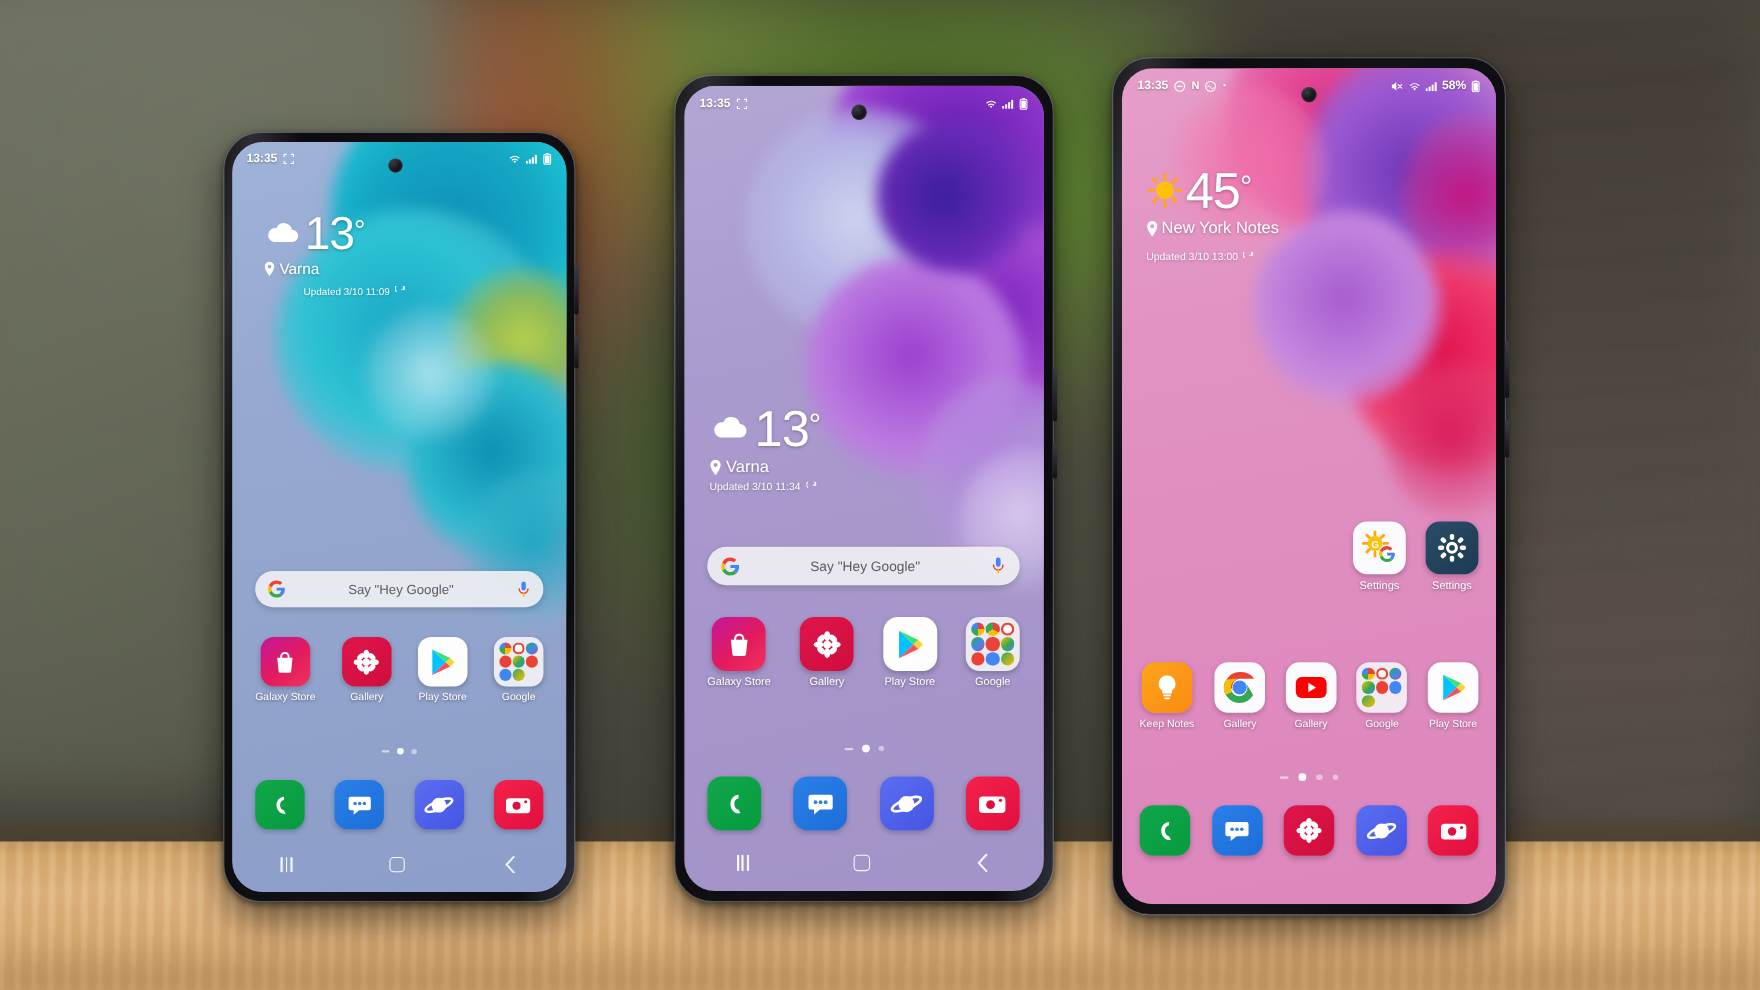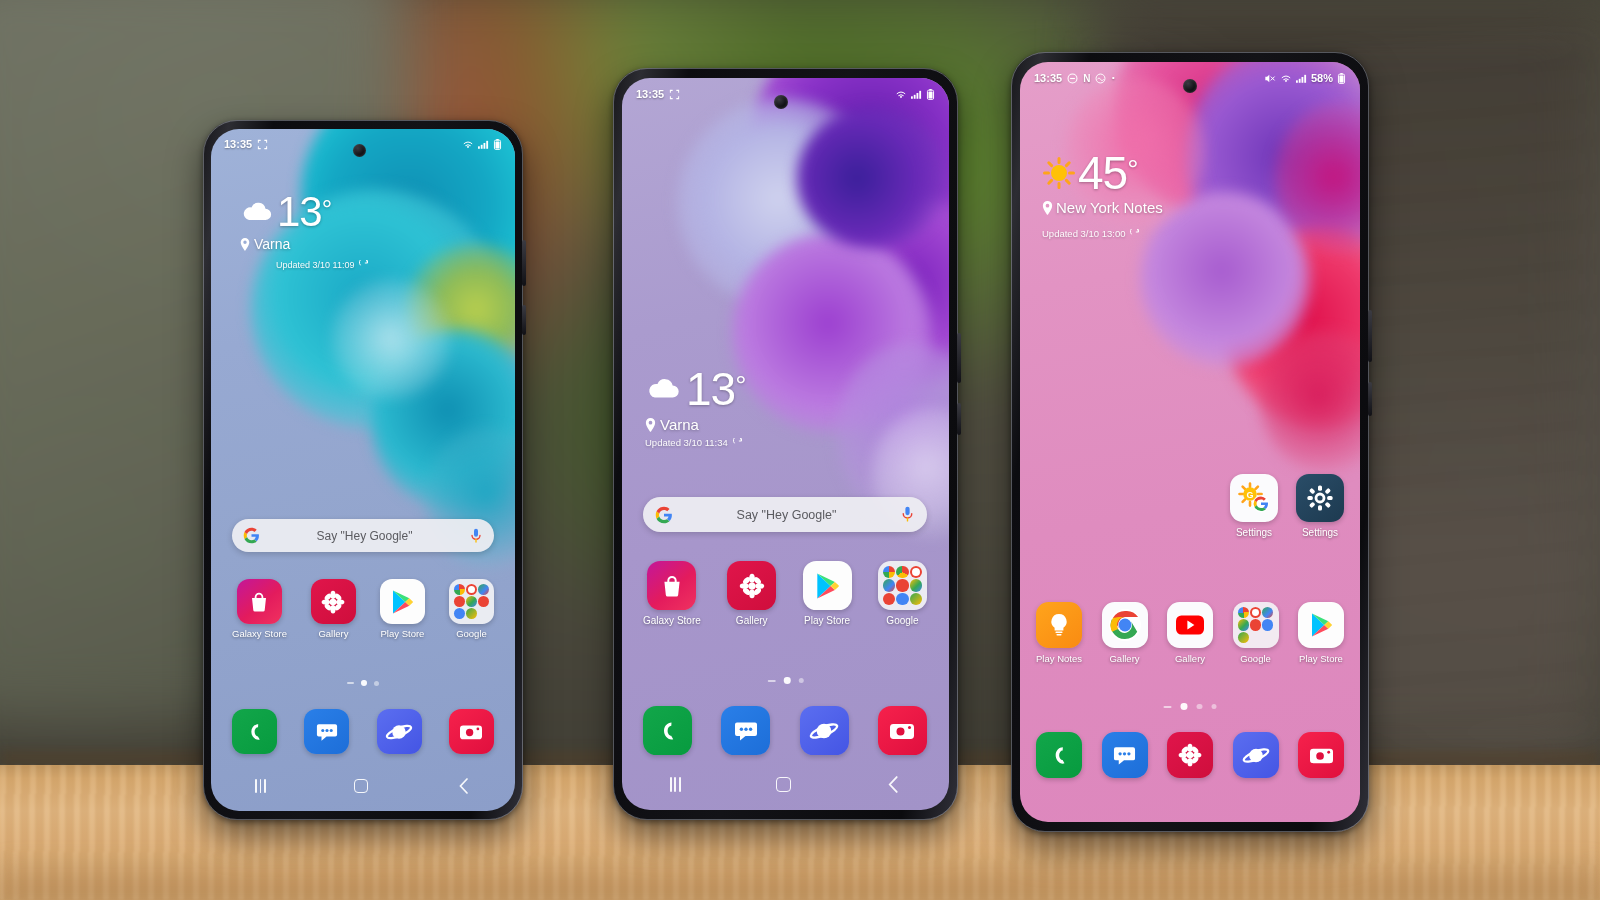--- a/index.html
+++ b/index.html
@@ -699,21 +699,21 @@
 
       <div class="approw" style="left:16px; top:540px; width:308px; justify-content:space-between;">
         <div class="app">
           <div class="appicon ic-keep" style="width:46px;height:46px;">
             <svg width="24" height="26" viewBox="0 0 24 26">
               <path d="M12 2a7.6 7.6 0 00-4.4 13.8v2.6h8.8v-2.6A7.6 7.6 0 0012 2z" fill="#fff"></path>
               <rect x="8.4" y="19.4" width="7.2" height="1.6" rx=".8" fill="#fff"></rect>
               <rect x="9.4" y="22" width="5.2" height="1.6" rx=".8" fill="#fff"></rect>
             </svg>
           </div>
-          <span class="applabel" style="font-size:9.5px;margin-top:5px;">Play Notes</span>
+          <span class="applabel" style="font-size:9.5px;margin-top:5px;">Keep Notes</span>
         </div>
         <div class="app">
           <div class="appicon ic-chrome" style="width:46px;height:46px;">
             <svg width="34" height="34" viewBox="0 0 34 34">
               <circle cx="17" cy="17" r="16" fill="#fff"></circle>
               <path fill="#EA4335" d="M17 3a14 14 0 00-12.1 7l6 10.4A8 8 0 0117 9h13.1A14 14 0 0017 3z"></path>
               <path fill="#34A853" d="M17 31a14 14 0 0012.2-7.2L23 13.3A8 8 0 0117 25a8 8 0 01-6.9-4L4 10.9A14 14 0 0017 31z"></path>
               <path fill="#FBBC05" d="M4.9 10A14 14 0 004 23.8L10.1 21A8 8 0 0117 9h-6.1z"></path>
               <circle cx="17" cy="17" r="6.4" fill="#4285F4"></circle>
             </svg>

